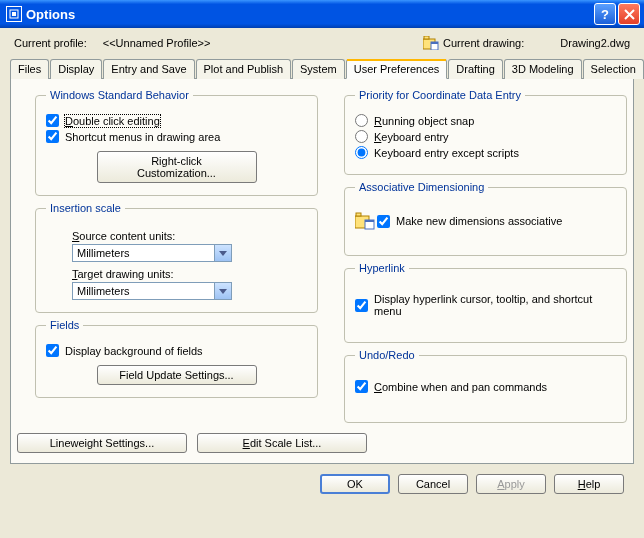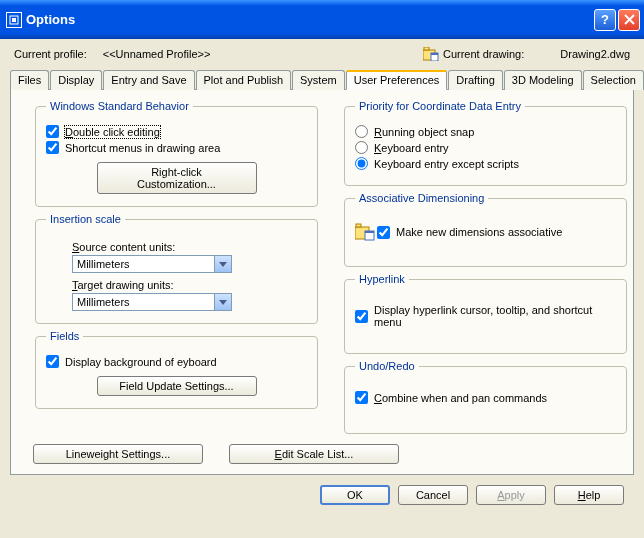--- a/index.html
+++ b/index.html
@@ -5,21 +5,21 @@
 * { box-sizing: border-box; margin: 0; padding: 0; }
 body {
   font-family: Tahoma, sans-serif;
   font-size: 11px;
   background: #ece9d8;
   width: 644px;
   height: 538px;
   overflow: hidden;
 }
 .titlebar {
-  height: 39px;
+  height: 28px;
   background: linear-gradient(to bottom, #3a95ff 0%, #0054e3 15%, #0054e3 85%, #003fb0 100%);
   display: flex;
   align-items: center;
   padding: 0 4px 0 6px;
   color: #fff;
 }
 .titlebar-icon {
   width: 16px; height: 16px;
   border: 1px solid #fff;
   margin-right: 4px;
@@ -153,21 +153,21 @@
 .dd-wrap { margin-left: 26px; }
 
 .inner-btn-row { display:flex; justify-content:center; margin-top:8px; }
 .inner-btn { width: 160px; }
 
 .bottom-row {
   display: flex;
   gap: 10px;
   padding: 10px 0 0 0;
 }
-.bottom-row .btn { width: 170px; margin-left: 16px; }
+.bottom-row .btn { width: 170px; }
 
 .dlg-buttons {
   display: flex;
   justify-content: flex-end;
   gap: 8px;
   padding: 10px 10px 0 0;
 }
 .dlg-buttons .btn { width: 70px; }
 
 .dim-icon {
@@ -273,21 +273,21 @@
                   </svg>
                 </div>
             </div>
           </div>
         </fieldset>
 
         <fieldset class="group">
           <legend>Fields</legend>
           <div class="checkrow">
             <input type="checkbox" checked="" style="">
-            <label>Display background of eyboard</label>
+            <label>Display background of fields</label>
           </div>
           <div class="inner-btn-row">
             <button class="btn inner-btn">Field Update Settings...</button>
           </div>
         </fieldset>
 
       </div>
 
       <div class="col">
 

